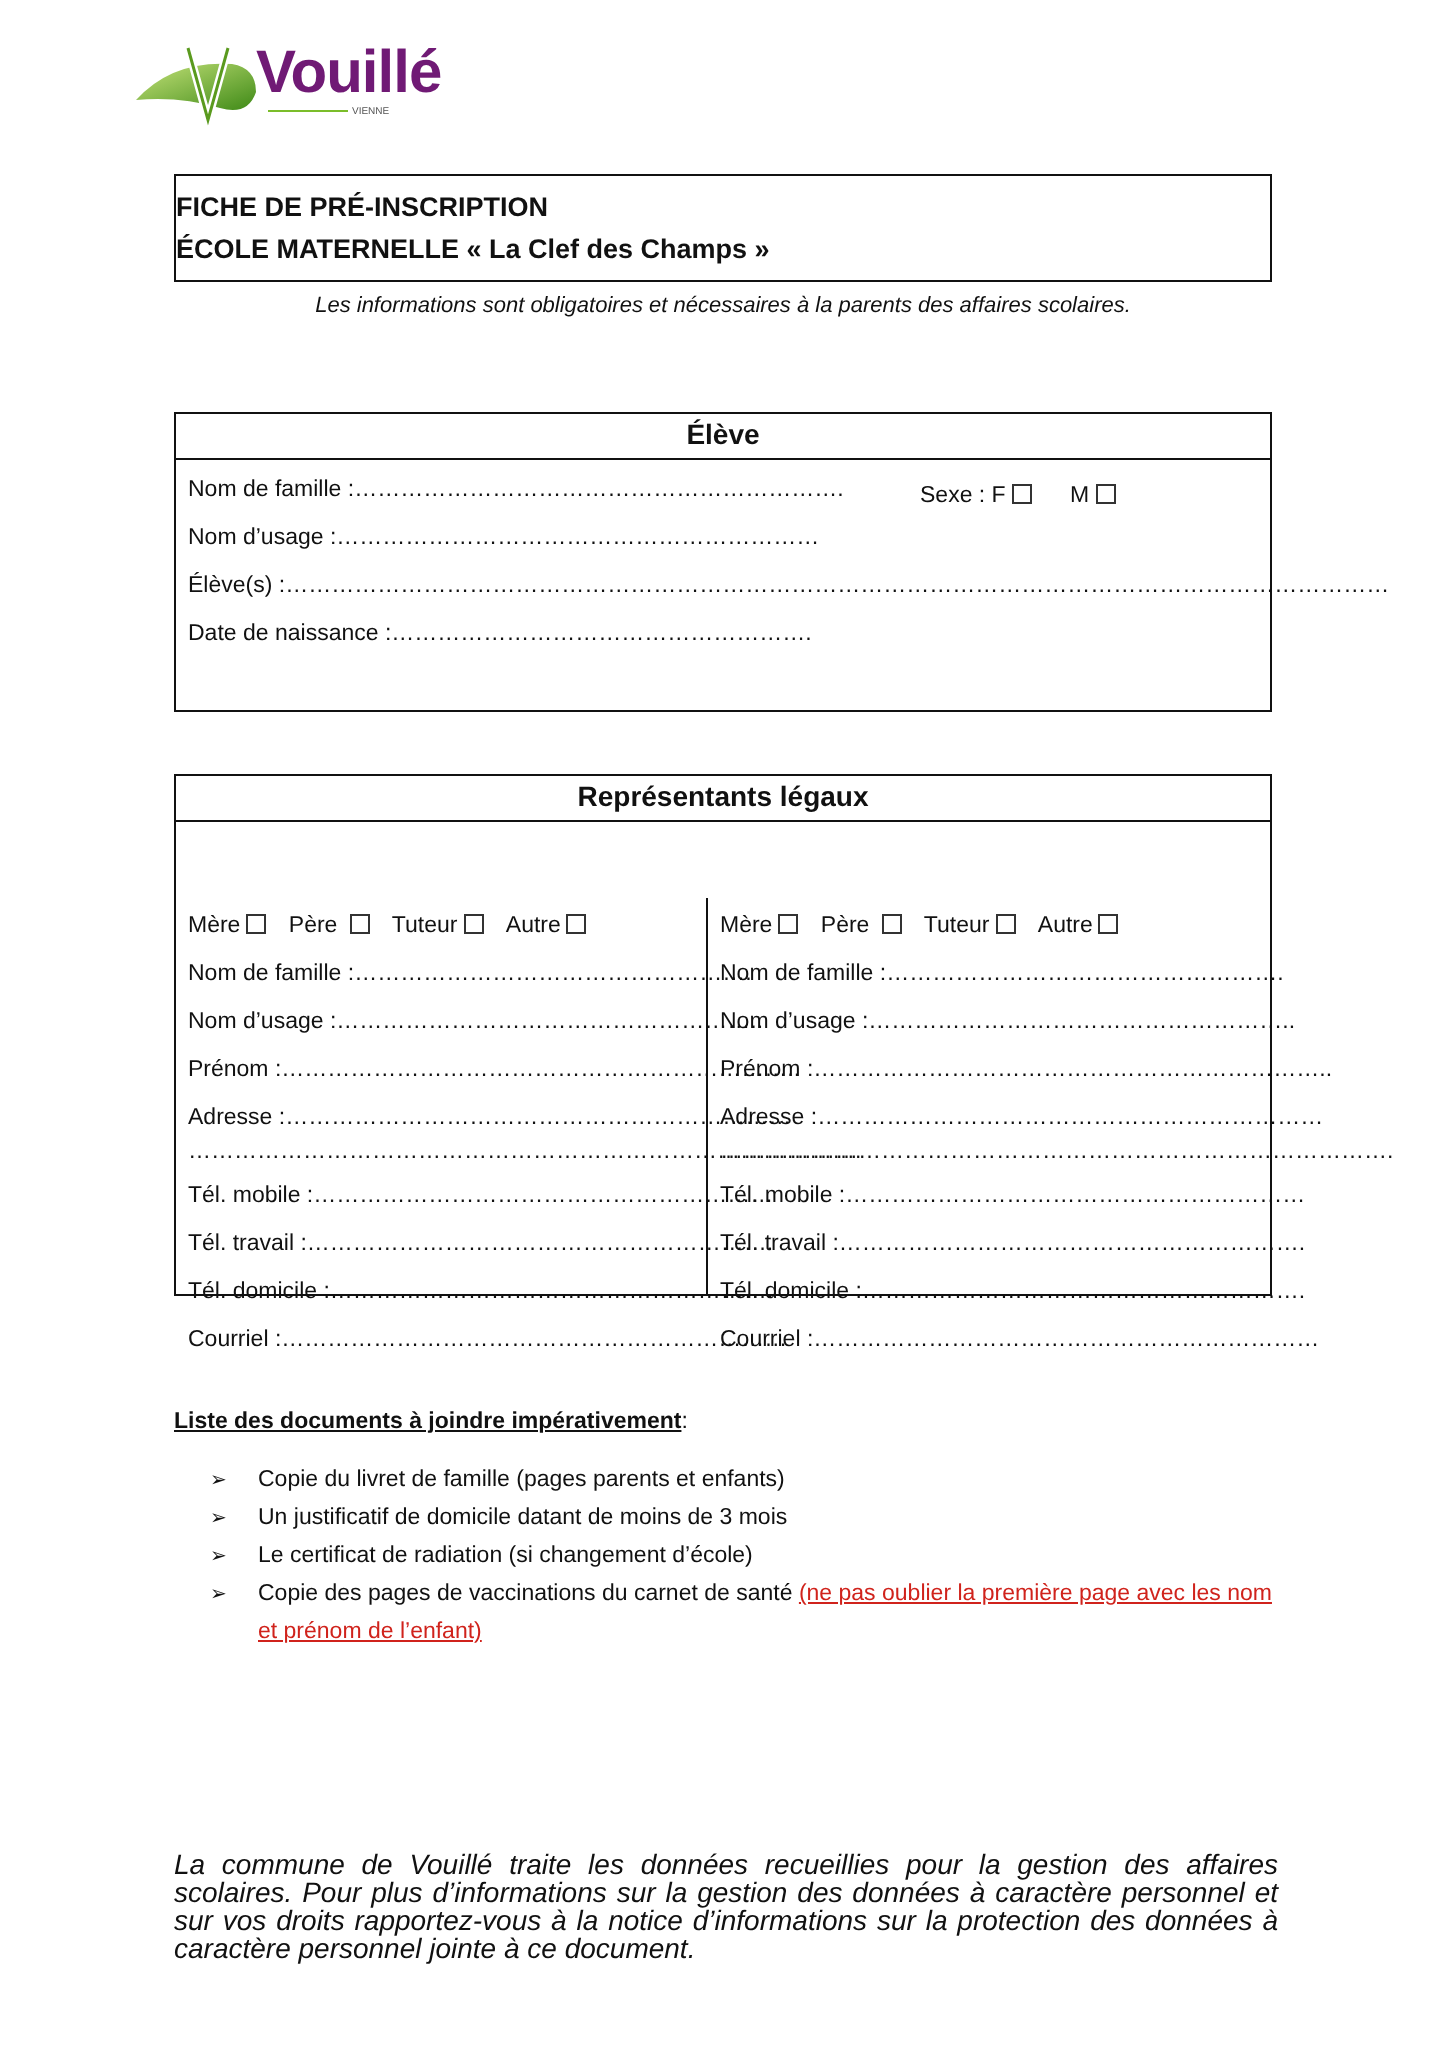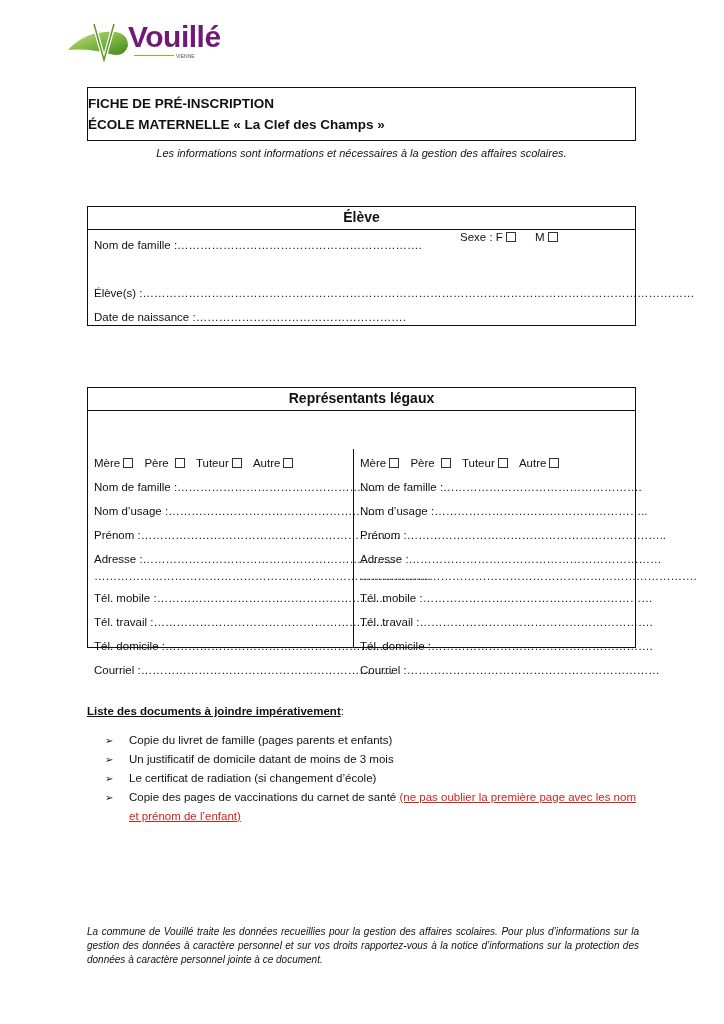--- a/index.html
+++ b/index.html
@@ -8,34 +8,34 @@
   .logo{left:66px;top:20px;width:150px;height:44px;}
   .logo-text{position:absolute;left:62px;top:0px;font-size:30px;font-weight:bold;color:#701a75;font-family:"Liberation Sans",sans-serif;letter-spacing:-0.5px;}
   .logo-sub{position:absolute;left:110px;top:33px;font-size:5px;color:#555;}
   .logo-line{position:absolute;left:68px;top:35px;width:40px;height:1px;background:#7bbd2a;}
   .title-box{left:87px;top:87px;width:549px;height:54px;border:1.5px solid #111;box-sizing:border-box;}
   .title-box div{font-weight:bold;font-size:13.5px;line-height:21px;}
   .title-box .l1{margin-top:5px;}
   .intro{left:87px;top:147px;width:549px;text-align:center;font-style:italic;font-size:11px;}
   .sect{border:1.5px solid #111;box-sizing:border-box;}
   .sect-head{border-bottom:1.5px solid #111;text-align:center;font-weight:bold;font-size:14px;height:22px;line-height:21px;}
-  .eleve{left:87px;top:206px;width:549px;height:120px;}
+  .eleve{left:87px;top:206px;width:549px;height:150px;}
   .row{position:absolute;font-size:11.5px;white-space:nowrap;}
   .cb{display:inline-block;width:8px;height:8px;border:1px solid #333;vertical-align:-1px;margin-left:3px;}
   .rep{left:87px;top:387px;width:549px;height:261px;}
   .col{position:absolute;top:22px;bottom:0;margin-top:39px;}
   .col.left{left:0;width:265px;border-right:1.5px solid #111;}
   .col.right{left:266px;right:0;}
   .docs{left:87px;top:705px;width:560px;font-size:11.5px;}
   .docs-title{font-weight:bold;text-decoration:underline;}
   .docs ul{list-style:none;margin:14px 0 0 0;padding:0 0 0 18px;}
   .docs li{position:relative;padding-left:24px;line-height:19px;}
   .docs li .bullet{position:absolute;left:0;top:0;font-size:10px;}
   .red{color:#d0231c;text-decoration:underline;}
-  .footer{left:87px;top:925px;width:552px;font-size:10px;font-style:italic;line-height:14px;text-align:justify;}
+  .footer{left:87px;top:925px;width:552px;font-size:14px;font-style:italic;line-height:14px;text-align:justify;}
 </style>
 </head>
 <body>
 
 <div class="abs logo">
   <svg width="70" height="44" viewBox="0 0 70 44" style="position:absolute;left:0;top:0">
     <defs>
       <linearGradient id="g" x1="0" y1="0" x2="1" y2="1">
         <stop offset="0" stop-color="#c6e37a"></stop>
         <stop offset="1" stop-color="#3f8a17"></stop>
@@ -47,29 +47,30 @@
   </svg>
   <span class="logo-text">Vouillé</span>
   <span class="logo-line"></span>
   <span class="logo-sub">VIENNE</span>
 </div>
 
 <div class="abs title-box">
   <div class="l1">FICHE DE PRÉ-INSCRIPTION</div>
   <div>ÉCOLE MATERNELLE « La Clef des Champs »</div>
 </div>
-<div class="abs intro">Les informations sont informations et nécessaires à la gestion des affaires scolaires.</div>
+<div class="abs intro">Les informations sont obligatoires et nécessaires à la parents des affaires scolaires.</div>
 
 <div class="abs sect eleve">
   <div class="sect-head">Élève</div>
   <span class="row" style="left:6px;top:32px">Nom de famille :……………………………………………………….</span>
-  <span class="row" style="left:372px;top:24px">
+  <span class="row" style="left:372px;top:35px">
     <span>Sexe : F</span><span class="cb"></span>
     <span style="margin-left:16px">M</span><span class="cb"></span>
   </span>
+  <span class="row" style="left:6px;top:56px">Nom d’usage :………………………………………………………</span>
   <span class="row" style="left:6px;top:80px">Élève(s) :………………………………………………………………………………………………………………………………</span>
   <span class="row" style="left:6px;top:104px">Date de naissance :……………………………………………….</span>
 </div>
 
 <div class="abs sect rep">
   <div class="sect-head">Représentants légaux</div>
 
   <div class="col left">
     <span class="row" style="left:6px;top:8px">
       <span>Mère</span><span class="cb"></span>

